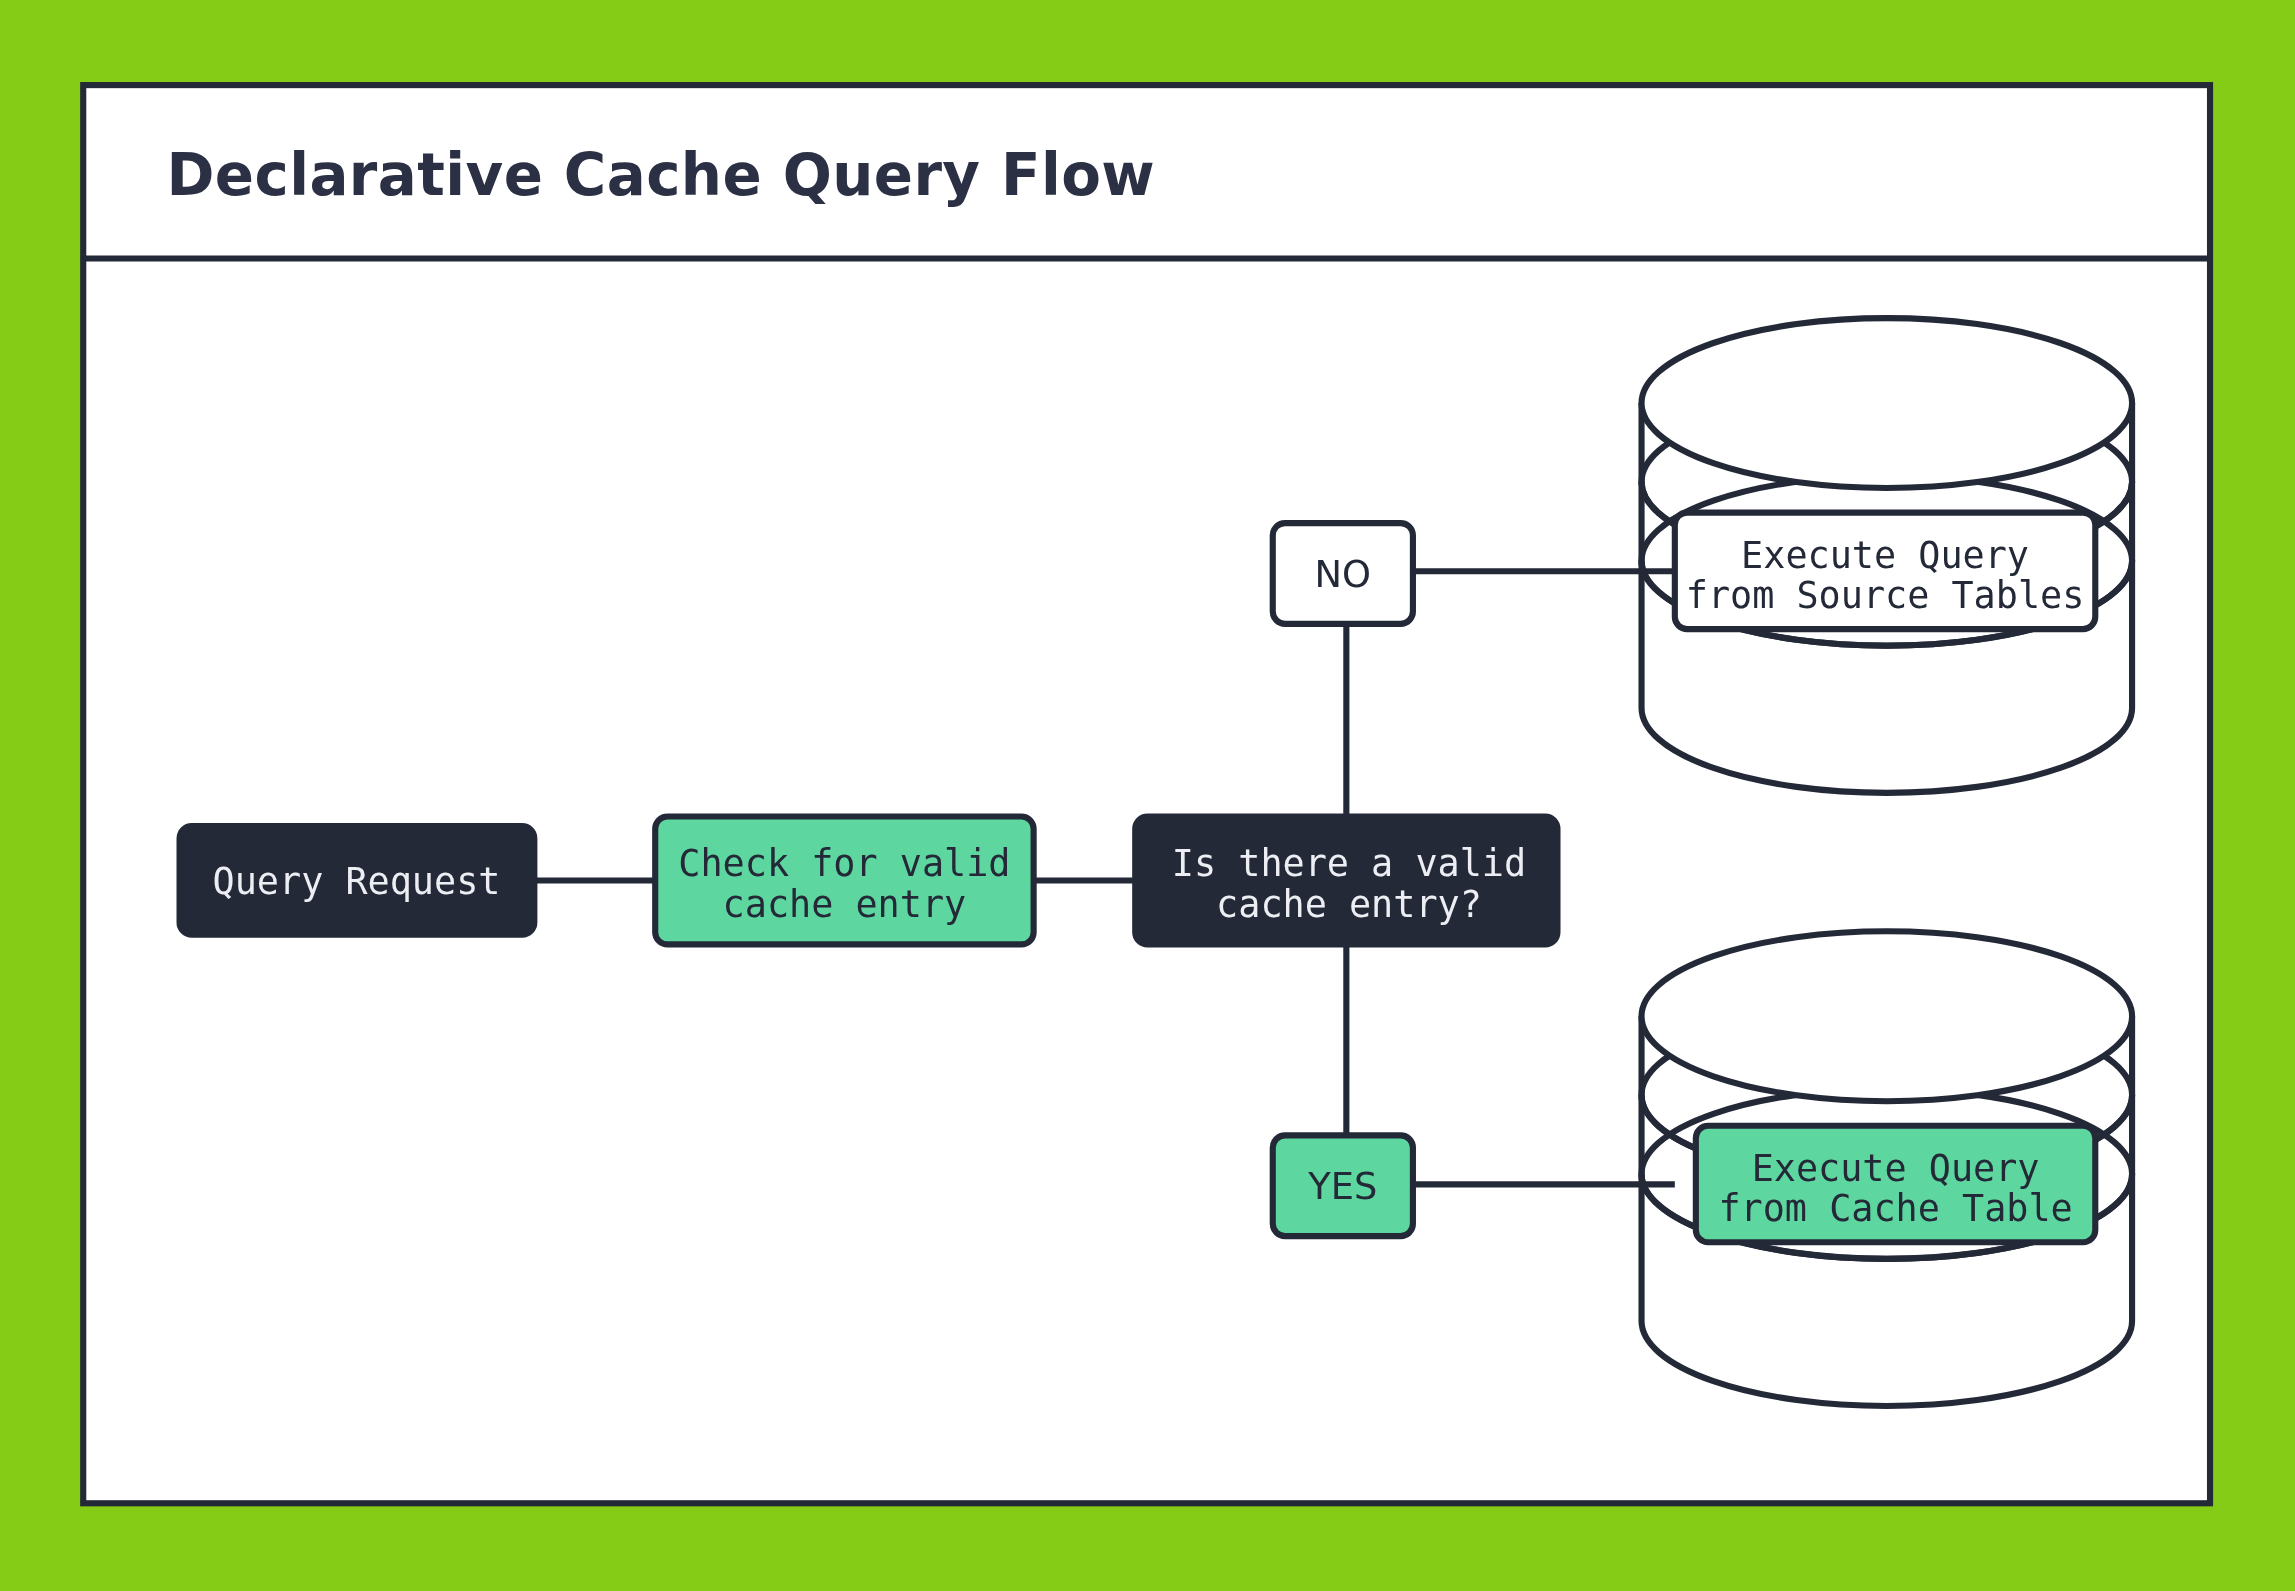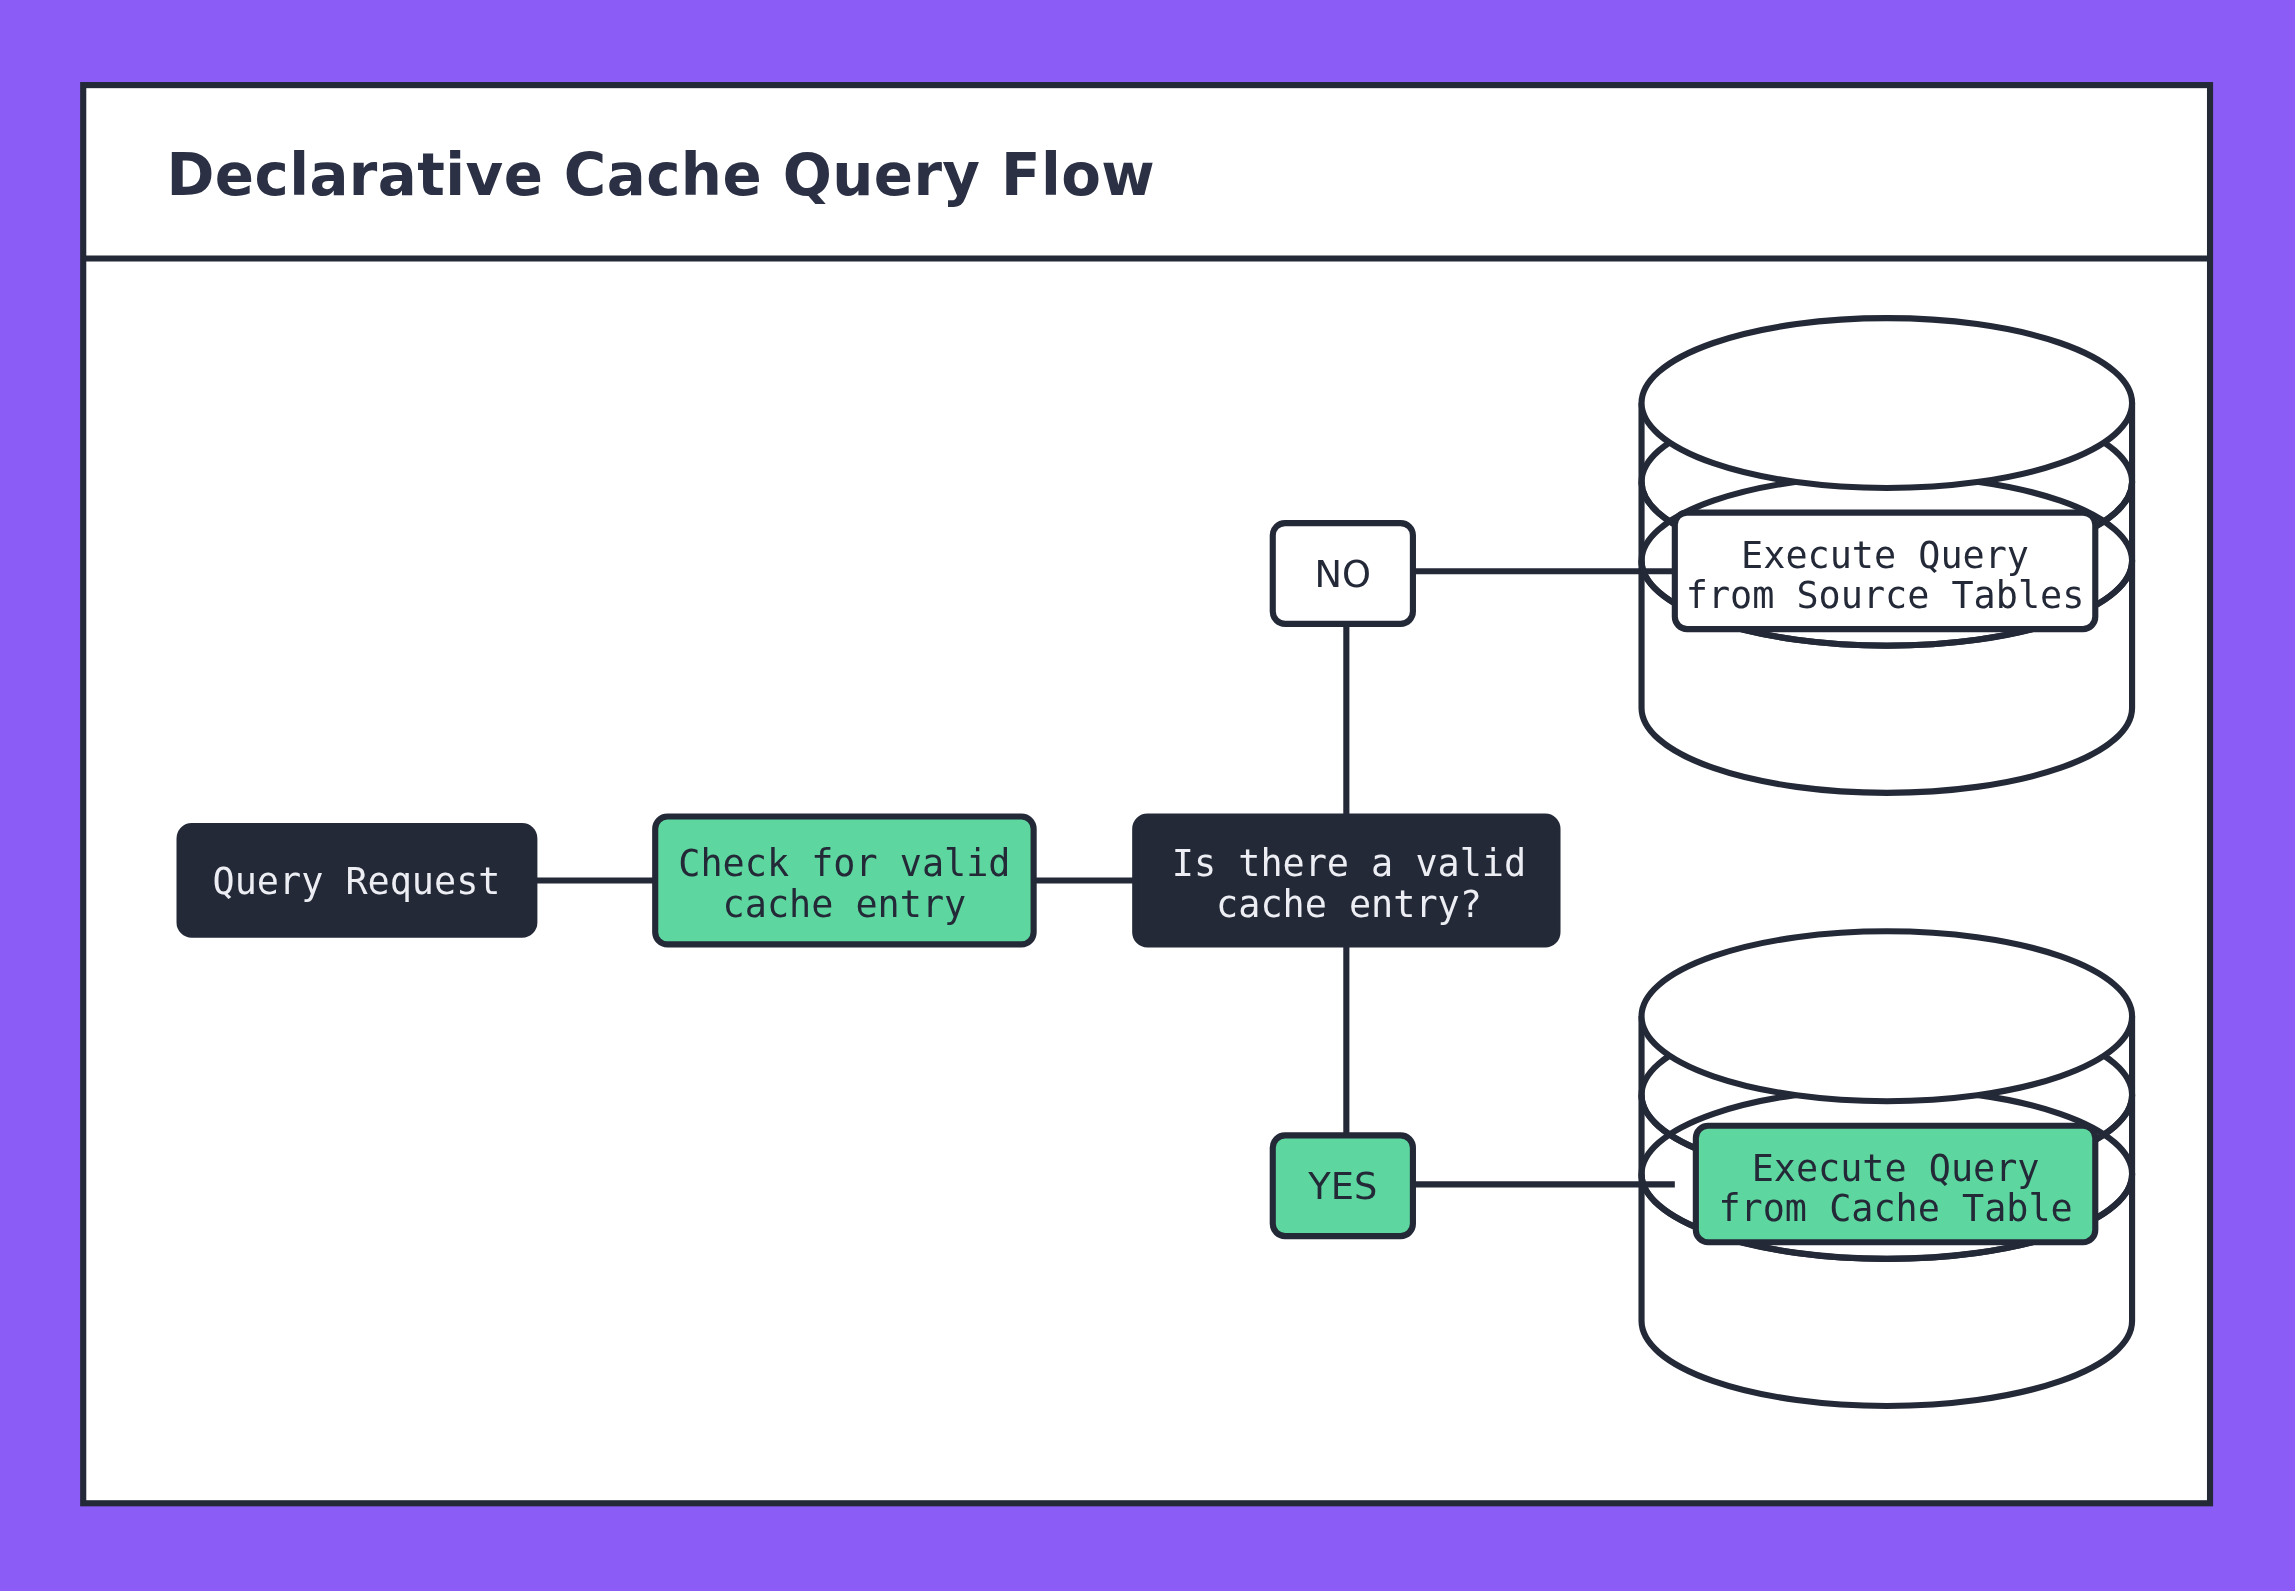--- a/index.html
+++ b/index.html
@@ -10,21 +10,21 @@
   body {
     width: 2295px;
     height: 1591px;
     font-family: "Liberation Sans", sans-serif;
     overflow: hidden;
   }
   #canvas {
     position: relative;
     width: 2295px;
     height: 1591px;
-    background: #8b5cf6;
+    background: #84cc16;
   }
   svg#diagram {
     position: absolute;
     top: 0;
     left: 0;
     width: 2295px;
     height: 1591px;
     display: block;
   }
   .frame-rect {

